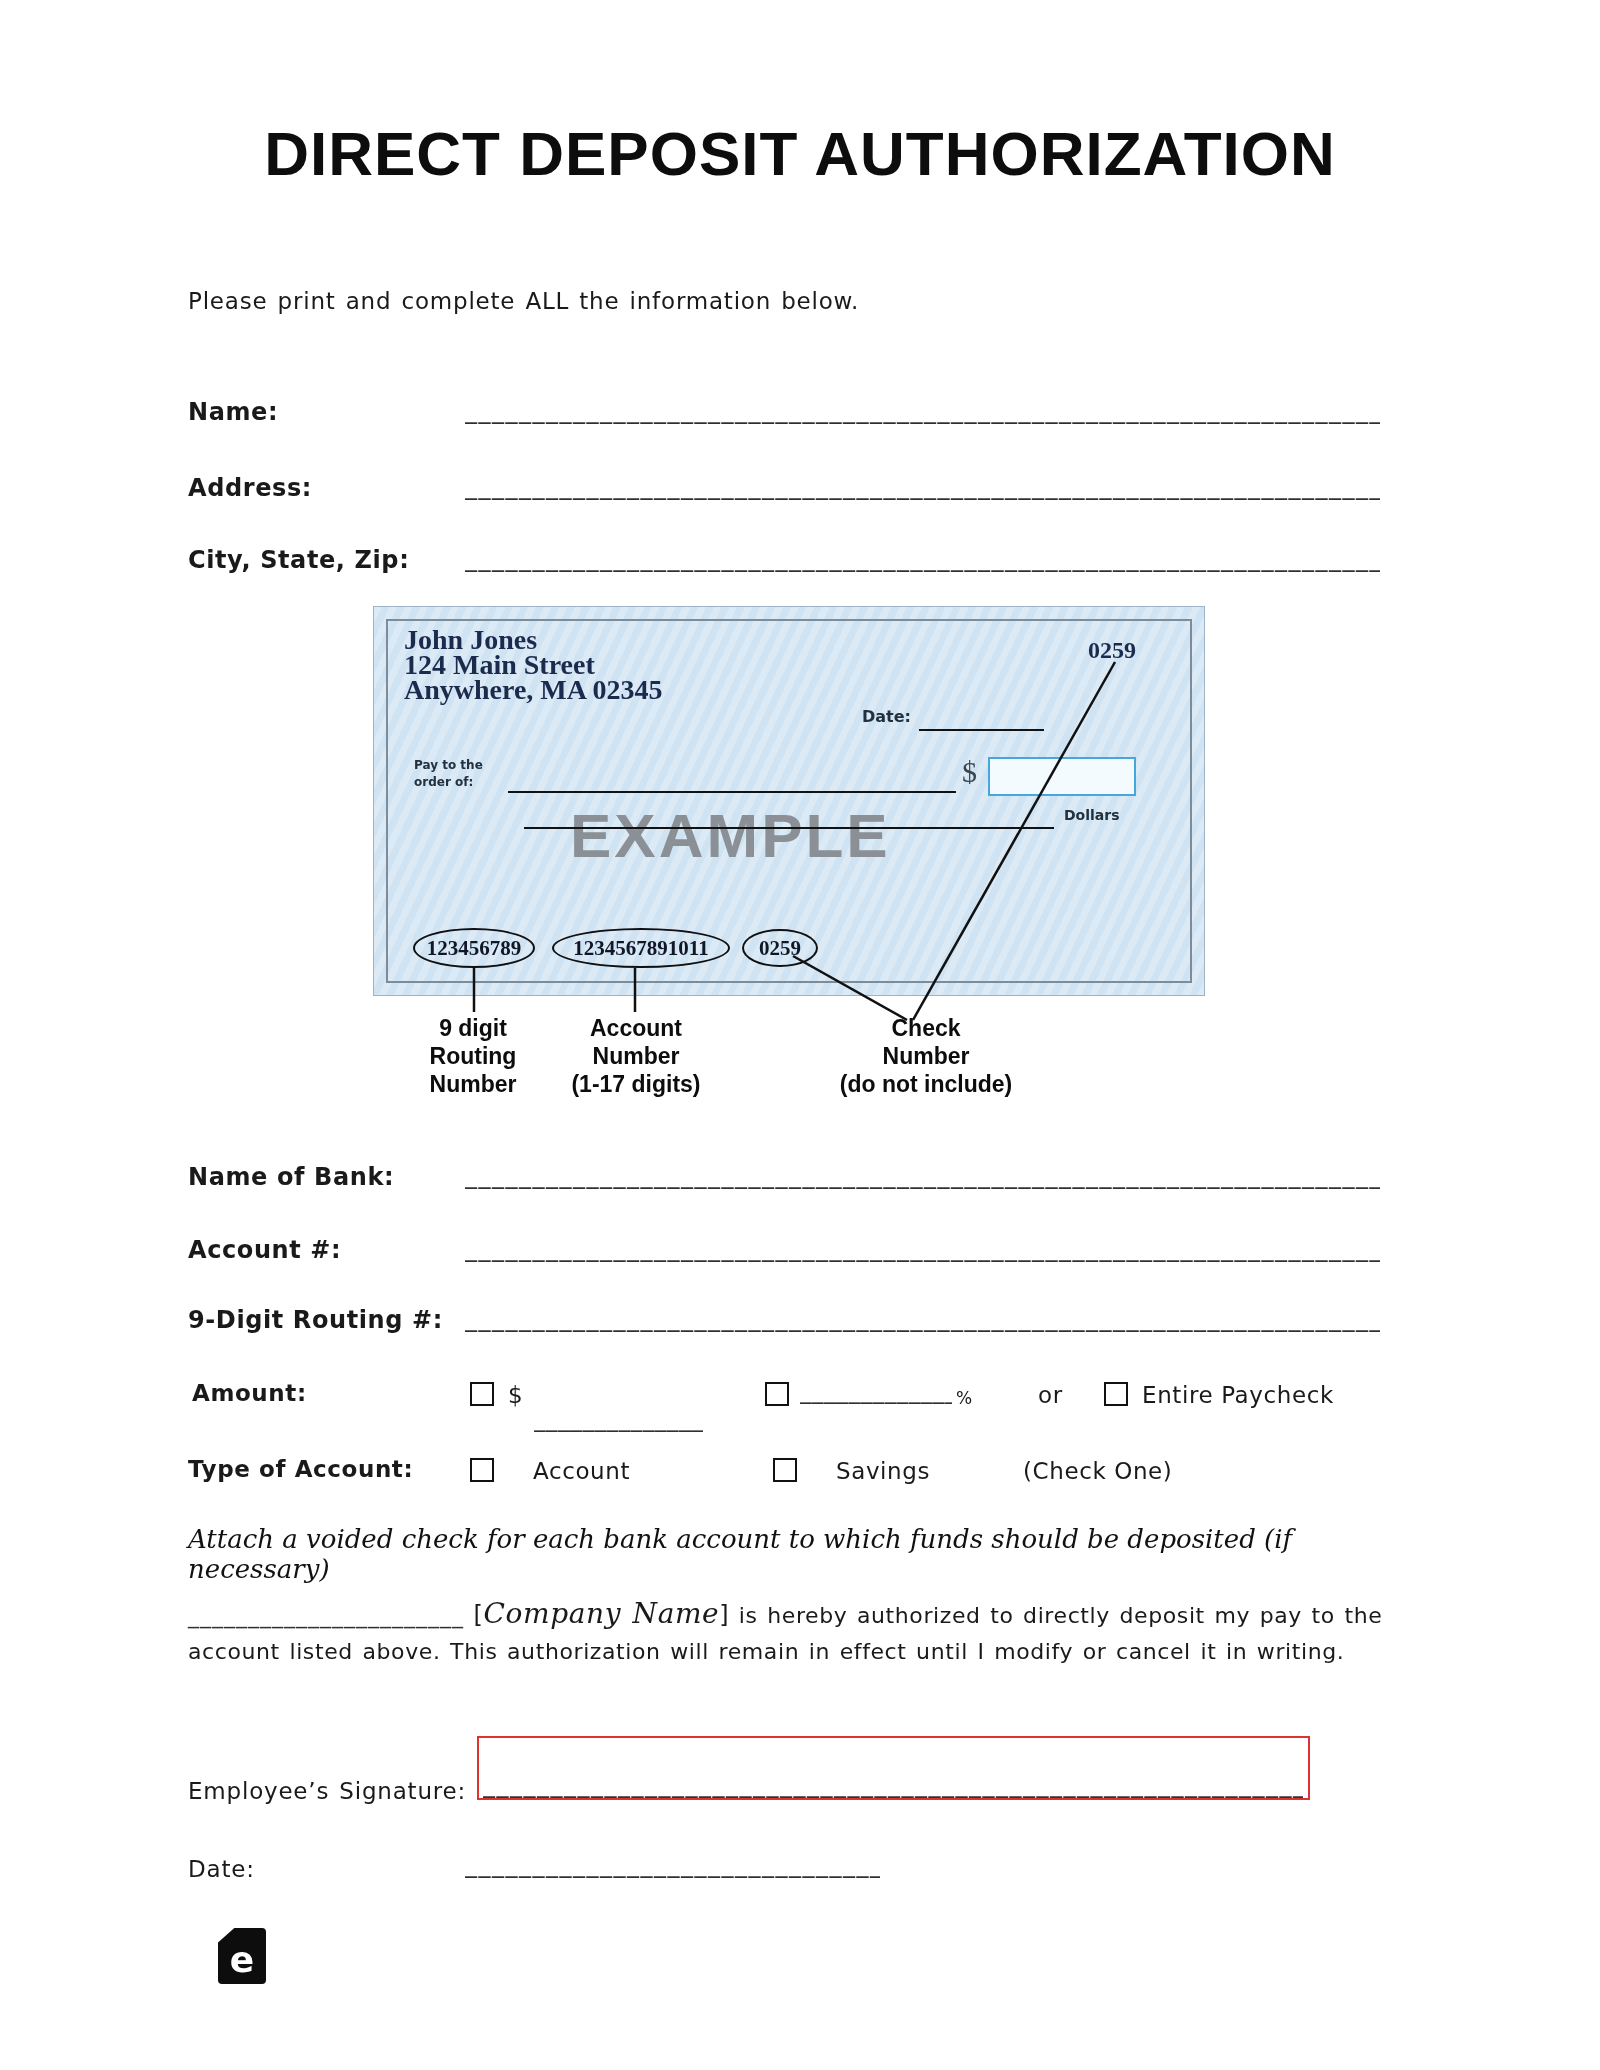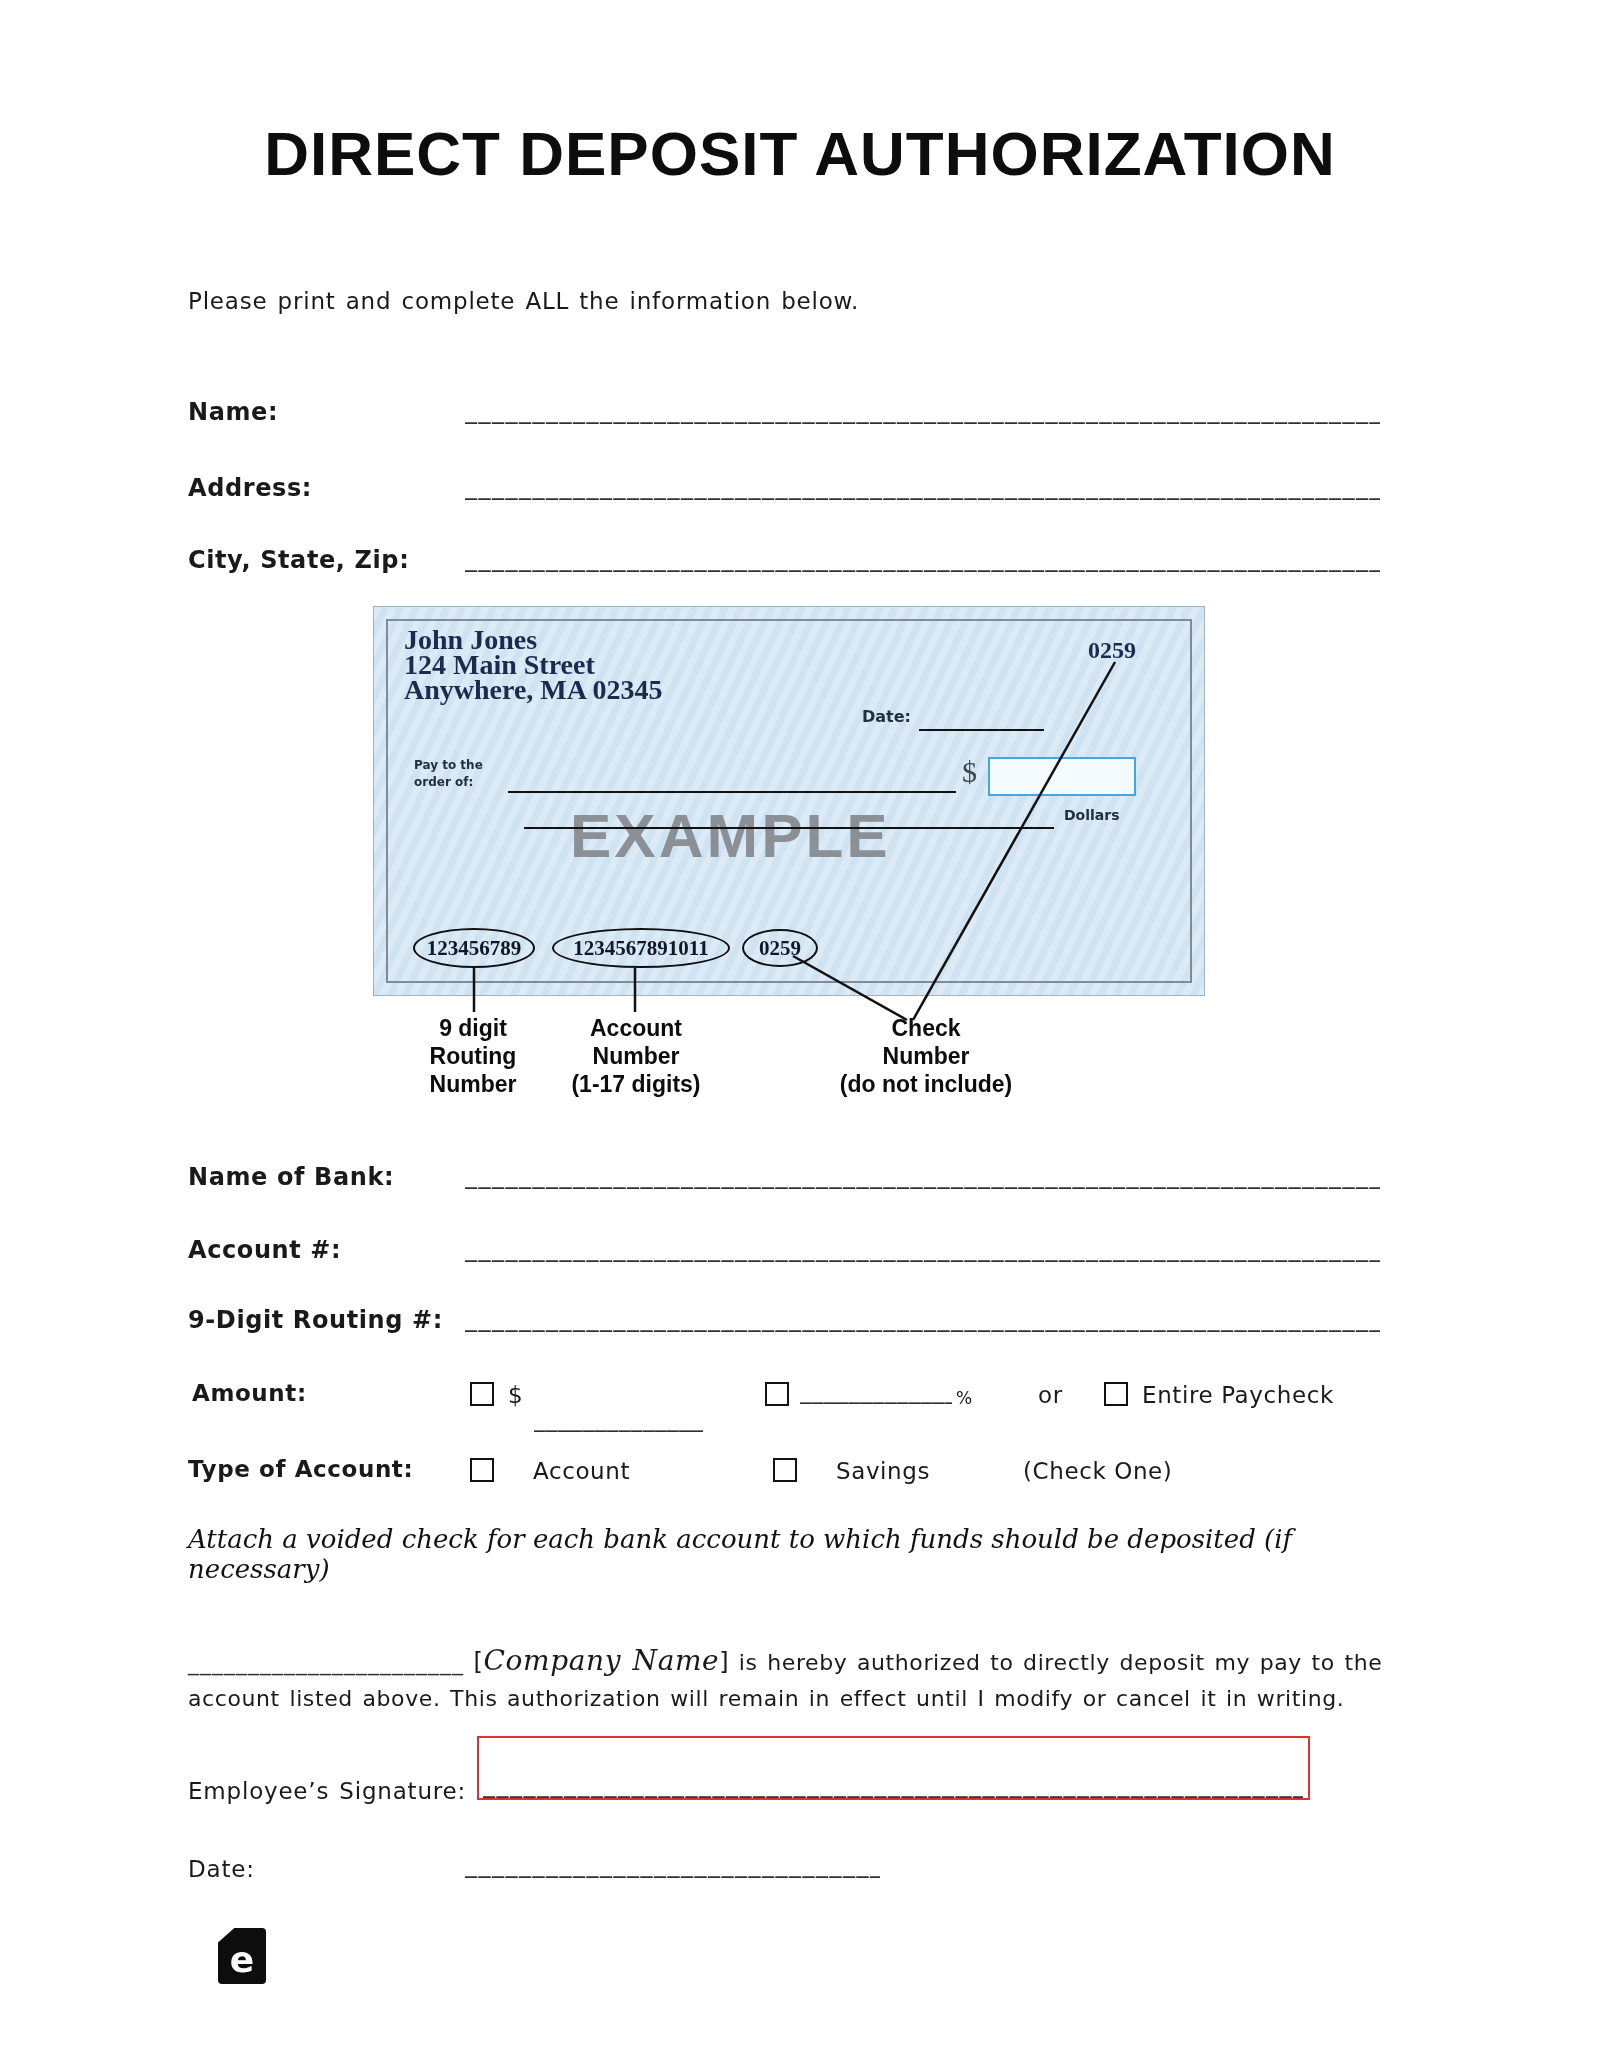--- a/index.html
+++ b/index.html
@@ -192,21 +192,21 @@
     <div class="itm flabel" style="position:absolute; left:0;">Type of Account:</div>
     <span class="cb" style="left:282px;"></span>
     <div class="itm" style="left:345px; top:2px;">Account</div>
     <span class="cb" style="left:585px;"></span>
     <div class="itm" style="left:648px; top:2px;">Savings</div>
     <div class="itm" style="left:835px; top:2px;">(Check One)</div>
   </div>
 
   <div class="italic-note" style="top:1524px;">Attach a voided check for each bank account to which funds should be deposited (if necessary)</div>
 
-  <div class="auth-par" style="top:1596px;margin-top:47px;">
+  <div class="auth-par" style="top:1596px;">
     <span class="auth-blank">_______________________</span>
     <span class="bracket">[</span><span class="company">Company Name</span><span class="bracket">]</span>
     <span>is hereby authorized to directly deposit my pay to the account listed above. This authorization will remain in effect until I modify or cancel it in writing.</span>
   </div>
 
   <div class="text" style="position:absolute; left:188px; top:1778px;">Employee’s Signature:</div>
   <div class="sig-box" style="left:477px; top:1736px; width:833px; height:64px;"></div>
   <div class="fline" style="position:absolute; left:483px; top:1770px; width:820px;">________________________________________________________________</div>
 
   <div class="text" style="position:absolute; left:188px; top:1856px;">Date:</div>

